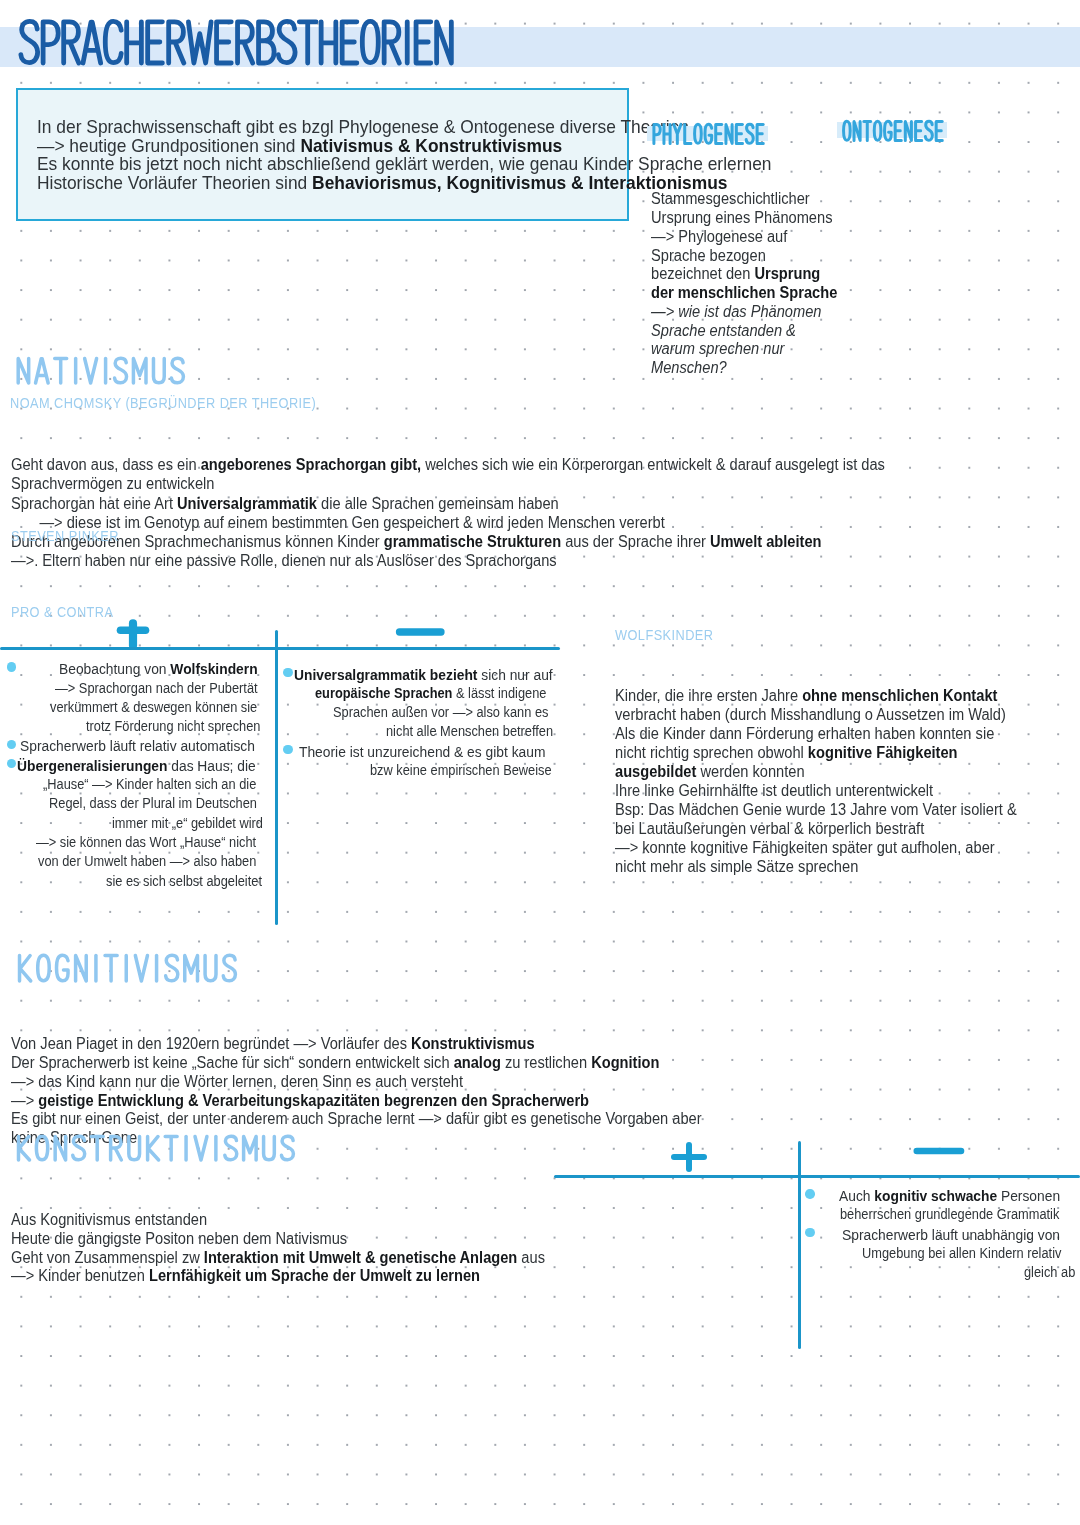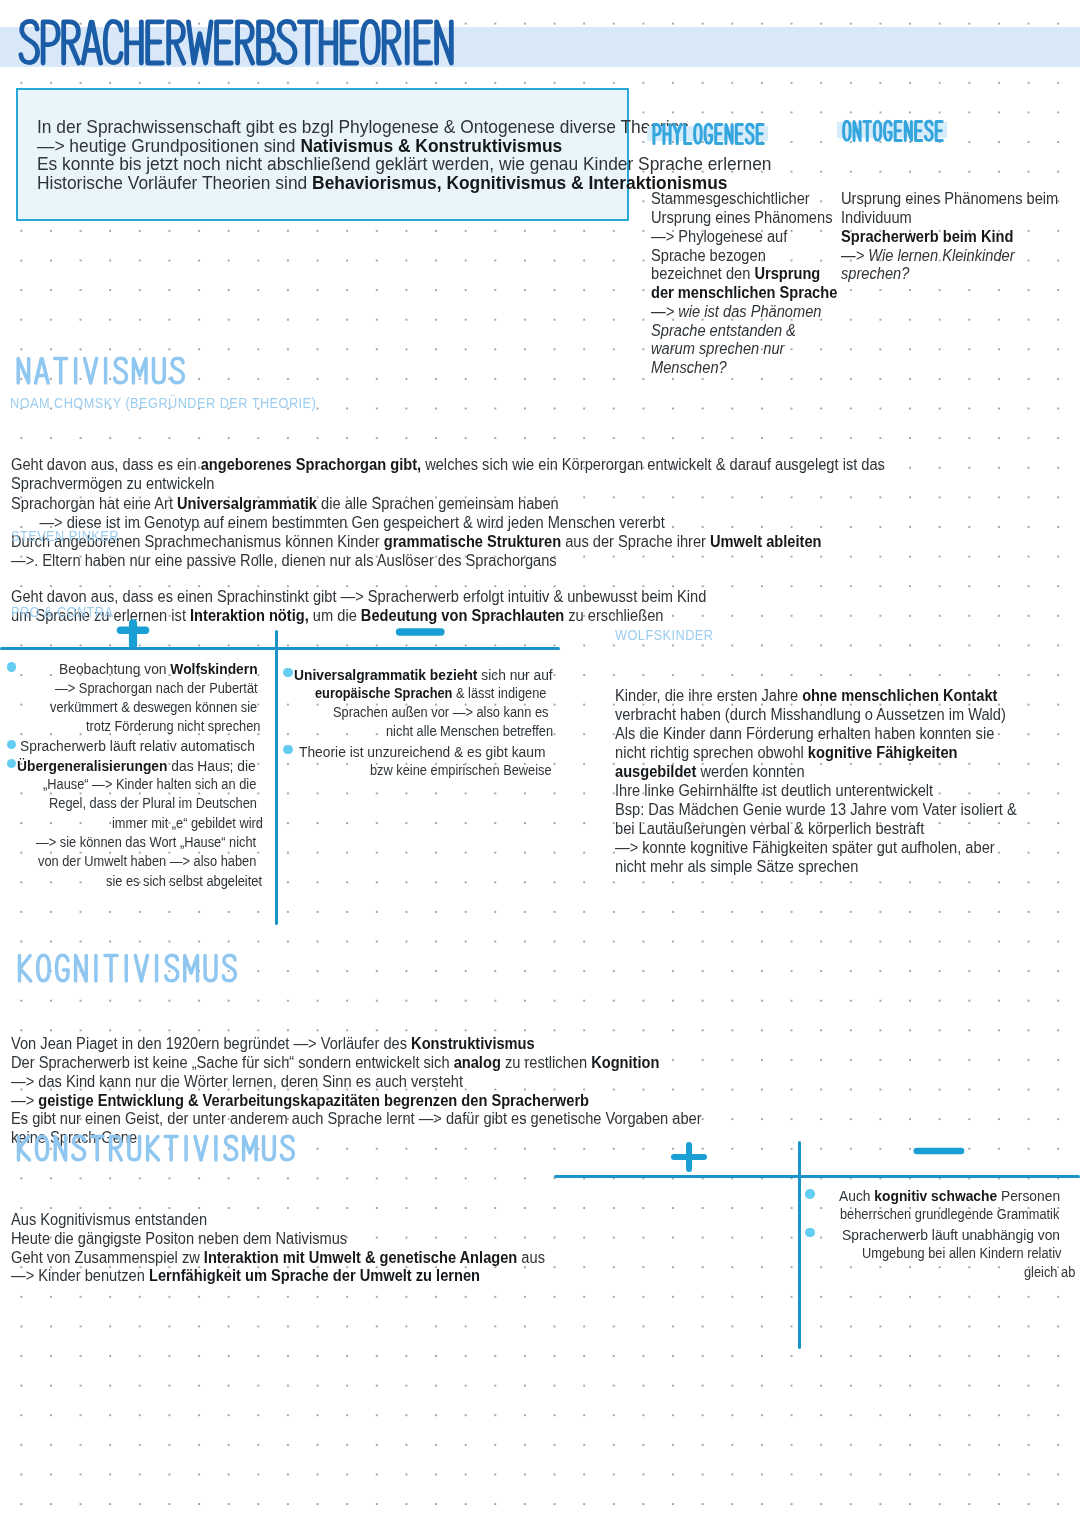--- a/index.html
+++ b/index.html
@@ -183,27 +183,20 @@
             <path d="M178.12,1 C167.32,1 161.03,15 161.03,50 C161.03,85 167.32,99 178.12,99 C188.91,99 195.21,85 195.21,50 C195.21,15 188.91,1 178.12,1 Z"></path>
             <path d="M248.29,22 C246.49,9 240.19,1 231.19,1 C220.40,1 214.10,15 214.10,50 C214.10,86 220.40,99 232.09,99 C242.89,99 248.29,89 248.29,71 L248.29,58 L234.79,58"></path>
             <path d="M300.46,2 L268.98,2 L268.98,100 L300.46,100 M268.98,50 L295.06,50"></path>
             <path d="M321.15,100 L321.15,2 L352.64,100 L352.64,2"></path>
             <path d="M405.71,2 L374.23,2 L374.23,100 L405.71,100 M374.23,50 L400.32,50"></path>
             <path d="M459.69,19 C458.79,7 452.49,1 443.50,1 C433.60,1 426.40,9 426.40,21 C426.40,34 434.50,41 444.40,47 C455.19,54 460.59,61 460.59,74 C460.59,89 452.49,99 442.60,99 C432.70,99 425.51,92 424.61,80"></path>
             <path d="M511.87,2 L480.38,2 L480.38,100 L511.87,100 M480.38,50 L506.47,50"></path>
           </g>
         </svg></span>
   </div>
-  <div class="body" id="onto-t">
-      <div>Ursprung eines Phänomens beim</div>
-      <div>Individuum</div>
-      <div><b>Spracherwerb beim Kind</b></div>
-      <div><i>—&gt; Wie lernen Kleinkinder</i></div>
-      <div><i>sprechen?</i></div>
-    </div>
 
   <div class="sect" id="nativ-h">
       <svg width="175.0" height="39.0" viewBox="0 0 700.0 156.0" style="display:block;overflow:visible">
         <g fill="none" stroke="#90c7f0" stroke-width="14.00" stroke-linecap="round" stroke-linejoin="round">
           <path d="M4.79,100 L4.79,2 L46.69,100 L46.69,2"></path>
           <path d="M74.22,100 L96.97,3 L100.56,3 L124.50,100 M82.60,70 L116.12,70"></path>
           <path d="M150.84,2 L198.72,2 M174.78,2 L174.78,100"></path>
           <path d="M234.64,2 L234.64,100"></path>
           <path d="M270.55,2 L294.49,100 L318.44,2"></path>
           <path d="M354.35,2 L354.35,100"></path>
@@ -217,24 +210,20 @@
   <div class="sub" id="chomsky-s">NOAM CHOMSKY (BEGRÜNDER DER THEORIE)</div>
   <div class="body" id="chomsky-t">
       <div>Geht davon aus, dass es ein <b>angeborenes Sprachorgan gibt,</b> welches sich wie ein Körperorgan entwickelt &amp; darauf ausgelegt ist das</div>
       <div>Sprachvermögen zu entwickeln</div>
       <div>Sprachorgan hat eine Art <b>Universalgrammatik</b> die alle Sprachen gemeinsam haben</div>
       <div>       —&gt; diese ist im Genotyp auf einem bestimmten Gen gespeichert &amp; wird jeden Menschen vererbt</div>
       <div>Durch angeborenen Sprachmechanismus können Kinder <b>grammatische Strukturen</b> aus der Sprache ihrer <b>Umwelt ableiten</b></div>
       <div>—&gt;. Eltern haben nur eine passive Rolle, dienen nur als Auslöser des Sprachorgans</div>
     </div>
   <div class="sub" id="pinker-s">STEVEN PINKER</div>
-  <div class="body" id="pinker-t">
-      <div>Geht davon aus, dass es einen Sprachinstinkt gibt —&gt; Spracherwerb erfolgt intuitiv &amp; unbewusst beim Kind</div>
-      <div>um Sprache zu erlernen ist <b>Interaktion nötig,</b> um die <b>Bedeutung von Sprachlauten</b> zu erschließen</div>
-    </div>
 
   <div class="sub" id="pc-s">PRO &amp; CONTRA</div>
   <svg class="plusicon" id="pc-plus" width="42" height="42" viewBox="0 0 42 42">
     <g stroke="#1a9fd4" stroke-width="7.6" stroke-linecap="round">
         <line x1="21" y1="12.4" x2="21" y2="34.4" stroke-width="8.2"></line>
         <line x1="8.5" y1="19.3" x2="33.5" y2="19.3"></line>
       </g>
   </svg>
   <svg class="minusicon" id="pc-minus" width="56" height="16" viewBox="0 0 56 16">
     <line x1="8.5" y1="8" x2="50" y2="8" stroke="#1a9fd4" stroke-width="7.3" stroke-linecap="round"></line>

